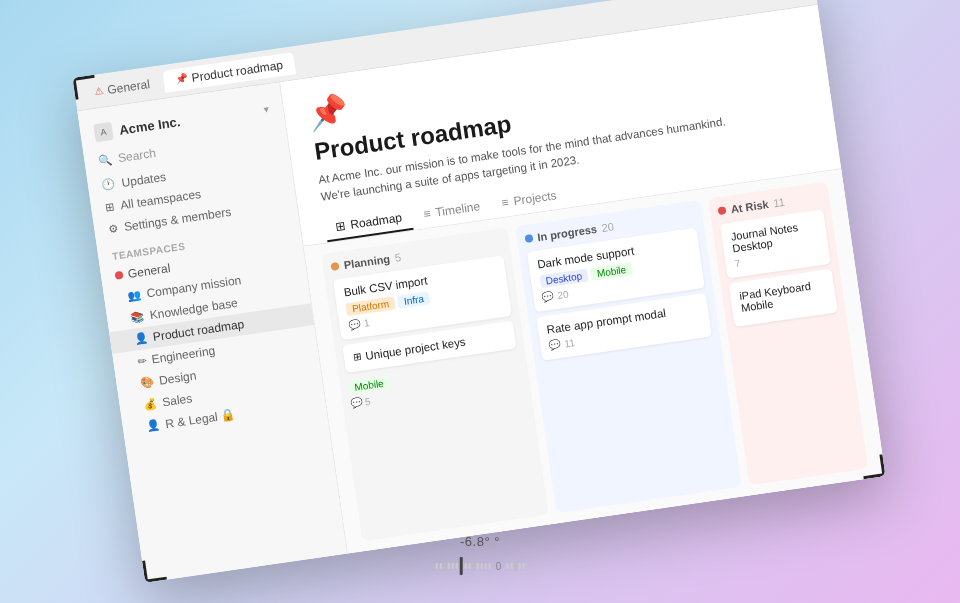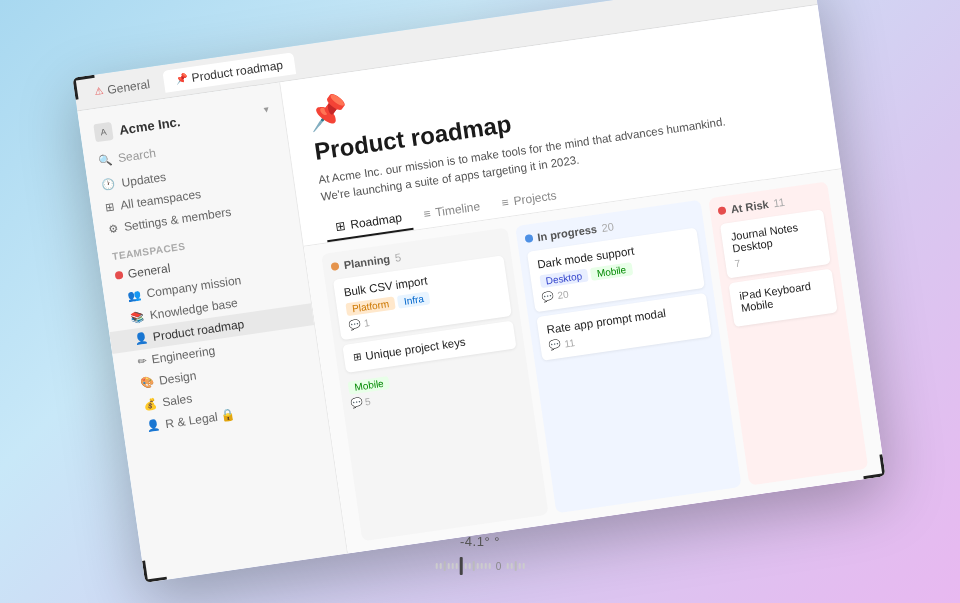--- a/index.html
+++ b/index.html
@@ -204,21 +204,21 @@
           </div>
         </div>
 
       </div>
     </div>
   </div>
 </div>
 
 <div style="position:absolute;bottom:28px;left:50%;transform:translateX(-50%);display:flex;flex-direction:column;align-items:center;gap:8px;">
   <div style="font-size:13px;color:#555;letter-spacing:0.5px;">
-    <span>-4.1</span><span>°</span> °
+    <span>-6.8</span><span>°</span> °
   </div>
   <div style="display:flex;align-items:center;gap:2px;">
 
     <span style="display:inline-block;width:2px;height:6px;background:#ccc;border-radius:1px;"></span>
     <span style="display:inline-block;width:2px;height:6px;background:#ccc;border-radius:1px;"></span>
     <span style="display:inline-block;width:2px;height:10px;background:#bbb;border-radius:1px;"></span>
     <span style="display:inline-block;width:2px;height:6px;background:#ccc;border-radius:1px;"></span>
     <span style="display:inline-block;width:2px;height:6px;background:#ccc;border-radius:1px;"></span>
     <span style="display:inline-block;width:2px;height:6px;background:#ccc;border-radius:1px;"></span>
     <span style="display:inline-block;width:3px;height:18px;background:#444;border-radius:1px;"></span>

